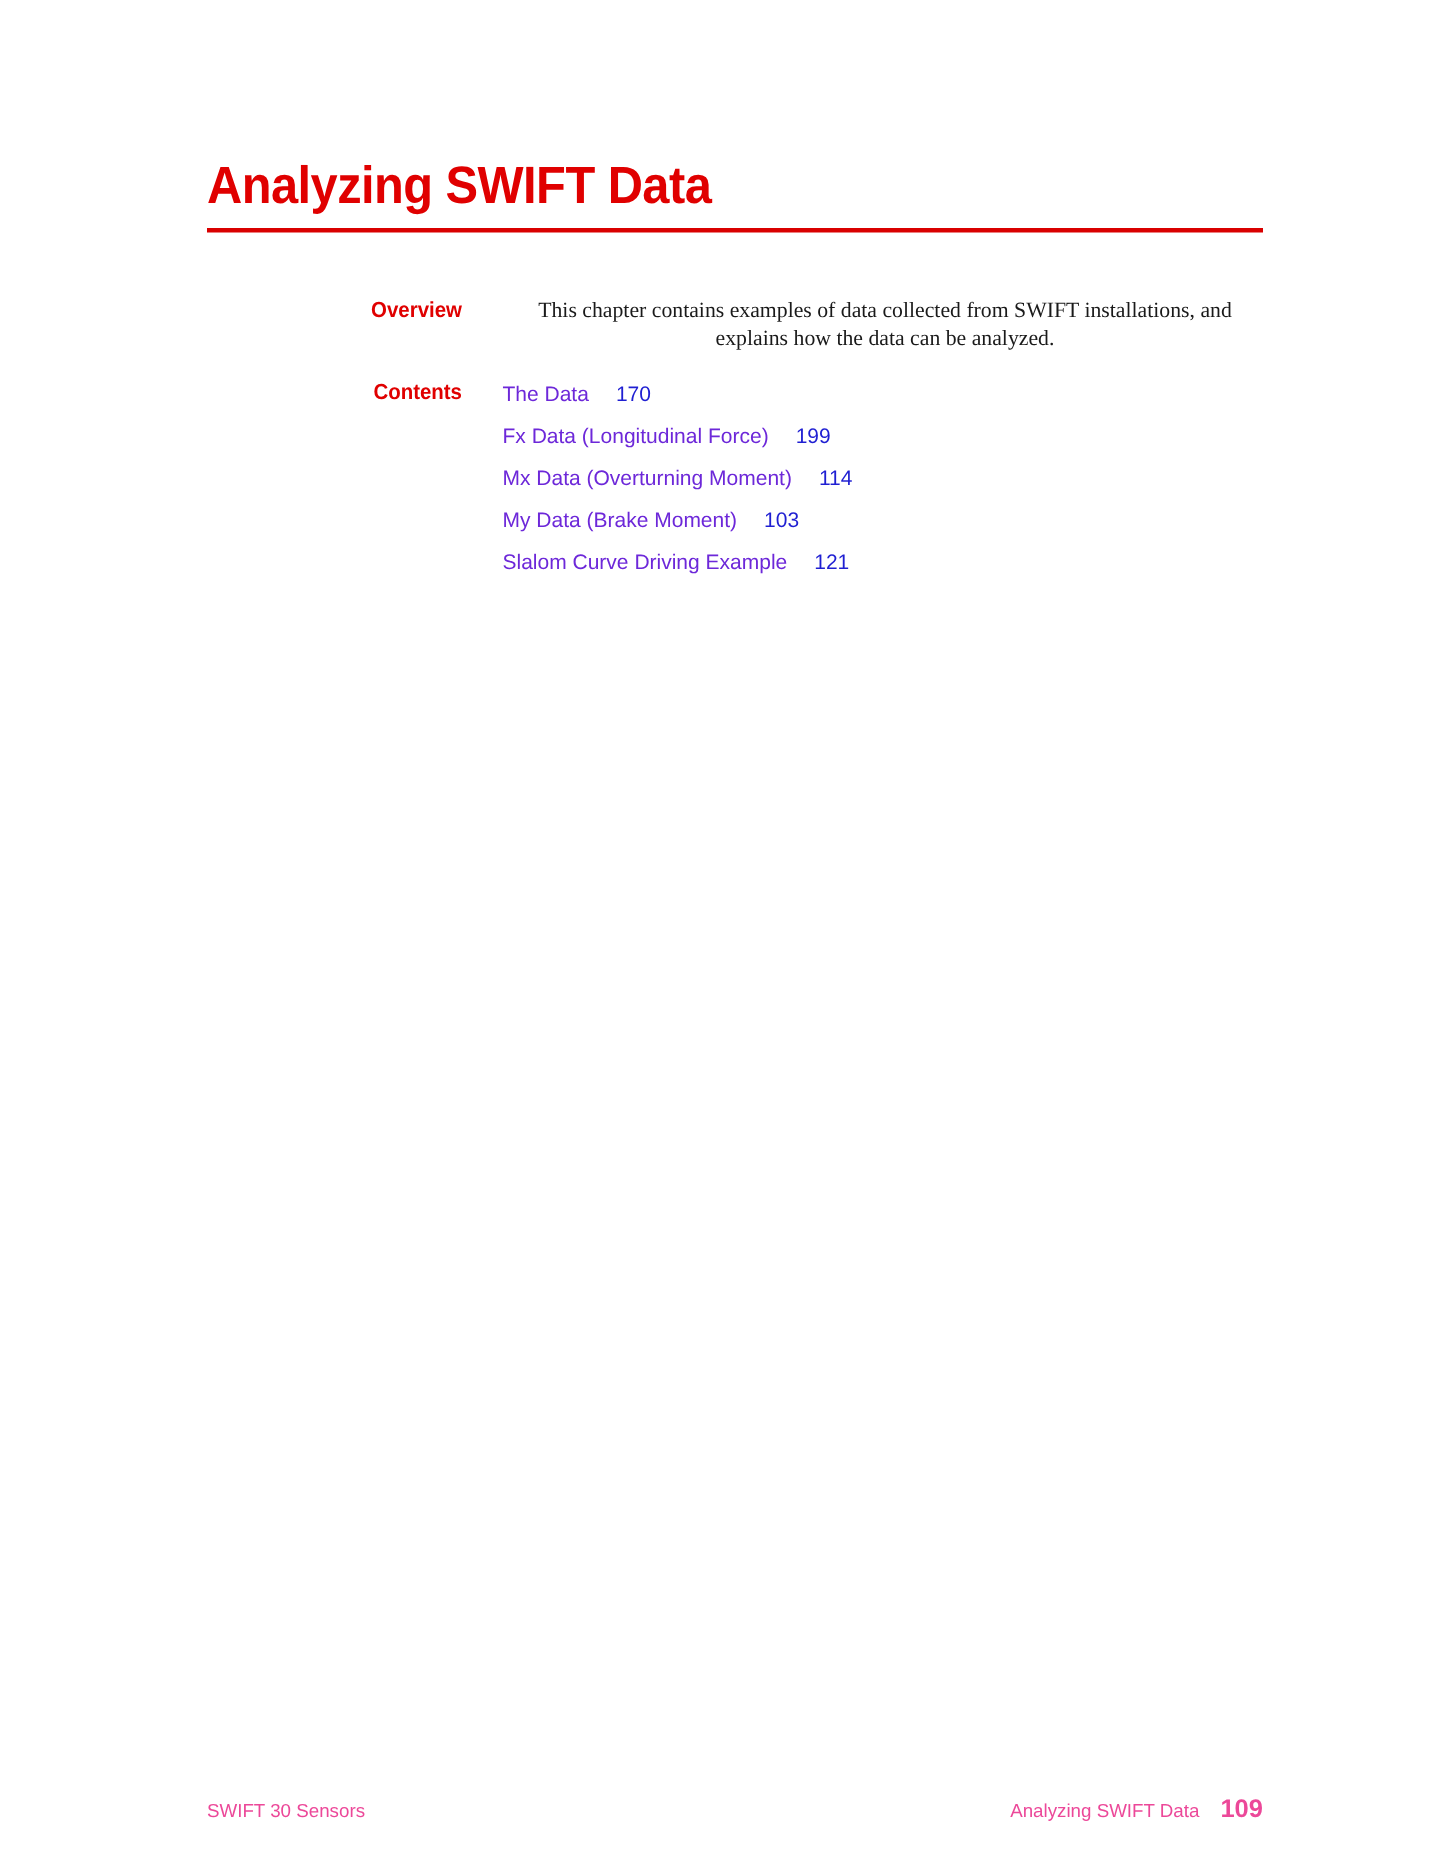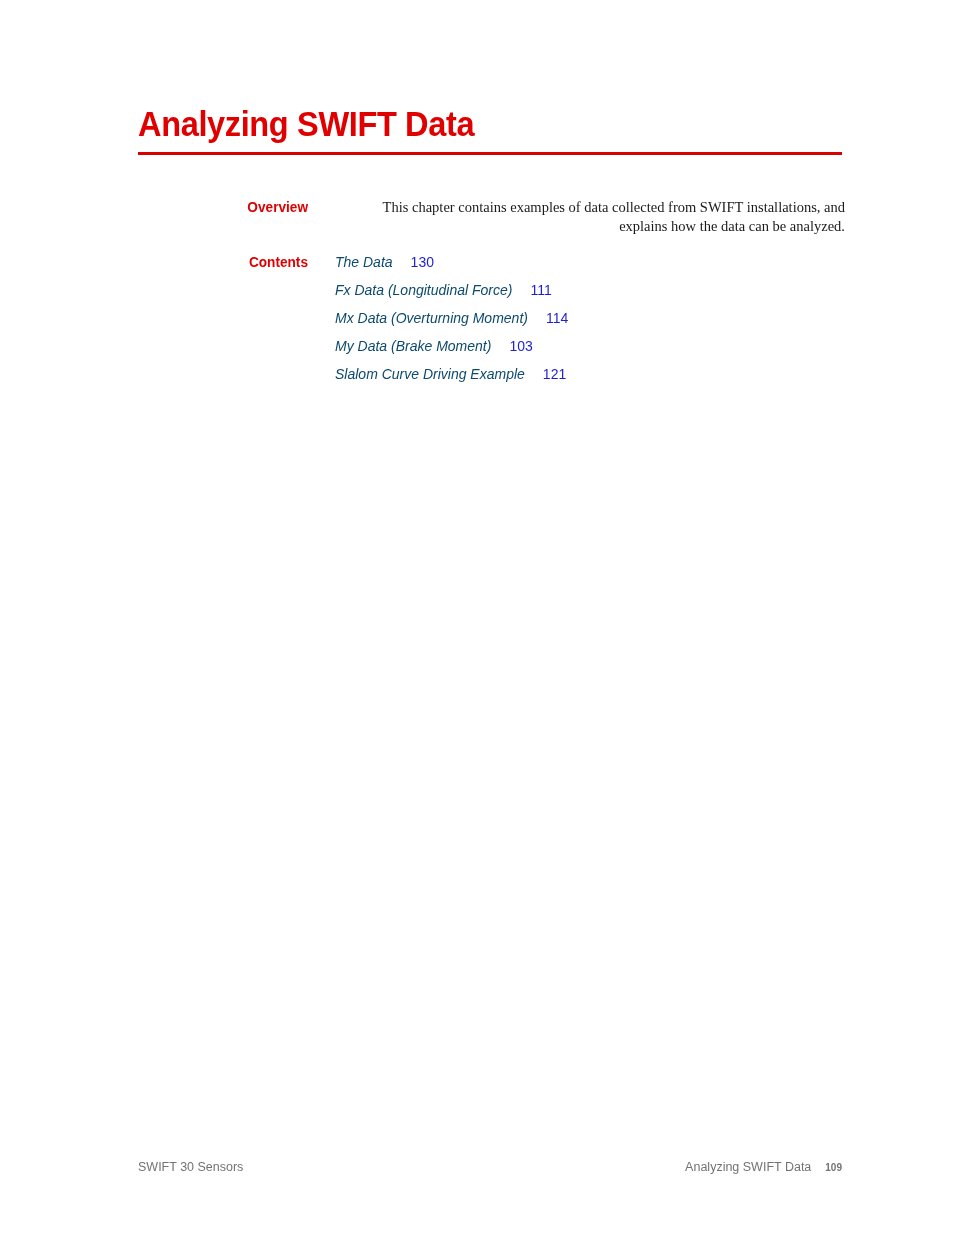--- a/index.html
+++ b/index.html
@@ -82,68 +82,67 @@
     width: 510px;
   }
 
   
   .overview-text {
     margin: 0;
     font-family: "Liberation Serif", "DejaVu Serif", serif;
     font-size: 14.5px;
     line-height: 18.5px;
     color: #1a1a1a;
-    text-align: right;
+    text-align: center;
   }
 
   
   .contents-list {
     list-style: none;
     margin: 0;
     padding: 0;
   }
   .contents-item {
     font-size: 14px;
     line-height: 18px;
     margin-bottom: 10px;
     white-space: nowrap;
     color: #1f1fd2;
   }
   .contents-item:last-child { margin-bottom: 0; }
   .toc-link {
-    color: #0c4a6e;
+    color: #6d28d9;
     text-decoration: none;
     cursor: pointer;
-    font-style: italic;
   }
   .toc-page {
     color: #1f1fd2;
     margin-left: 18px;
   }
 
   
   .footer {
     position: absolute;
     left: 138px;
-    top: 1160px;
+    top: 1196px;
     width: 704px;
     display: flex;
     align-items: baseline;
     justify-content: space-between;
     font-size: 12.5px;
-    color: #737373;
+    color: #ec4899;
   }
   .footer-left { white-space: nowrap; }
   .footer-right {
     display: flex;
     align-items: baseline;
     white-space: nowrap;
   }
   .footer-chapter { margin-right: 14px; }
-  .footer-pagenum { font-weight: bold; font-size: 10px; }
+  .footer-pagenum { font-weight: bold; font-size: 17px; }
 </style>
 </head>
 <body>
 
 <div class="page">
 
   <div class="chapter-title-block">
     <h1 class="chapter-title">Analyzing SWIFT Data</h1>
     <div class="title-rule"></div>
   </div>
@@ -152,22 +151,22 @@
     <div class="side-label">Overview</div>
     <div class="row-body">
       <p class="overview-text">This chapter contains examples of data collected from SWIFT installations, and explains how the data can be analyzed.</p>
     </div>
   </div>
 
   <div class="section-row row-contents">
     <div class="side-label">Contents</div>
     <div class="row-body">
       <ul class="contents-list" id="contents-list">
-          <li class="contents-item"><a class="toc-link">The Data</a><span class="toc-page">130</span></li>
-          <li class="contents-item"><a class="toc-link">Fx Data (Longitudinal Force)</a><span class="toc-page">111</span></li>
+          <li class="contents-item"><a class="toc-link">The Data</a><span class="toc-page">170</span></li>
+          <li class="contents-item"><a class="toc-link">Fx Data (Longitudinal Force)</a><span class="toc-page">199</span></li>
           <li class="contents-item"><a class="toc-link">Mx Data (Overturning Moment)</a><span class="toc-page">114</span></li>
           <li class="contents-item"><a class="toc-link">My Data (Brake Moment)</a><span class="toc-page">103</span></li>
           <li class="contents-item"><a class="toc-link">Slalom Curve Driving Example</a><span class="toc-page">121</span></li>
         </ul>
     </div>
   </div>
 
   <div class="footer">
     <span class="footer-left">SWIFT 30 Sensors</span>
     <span class="footer-right">

